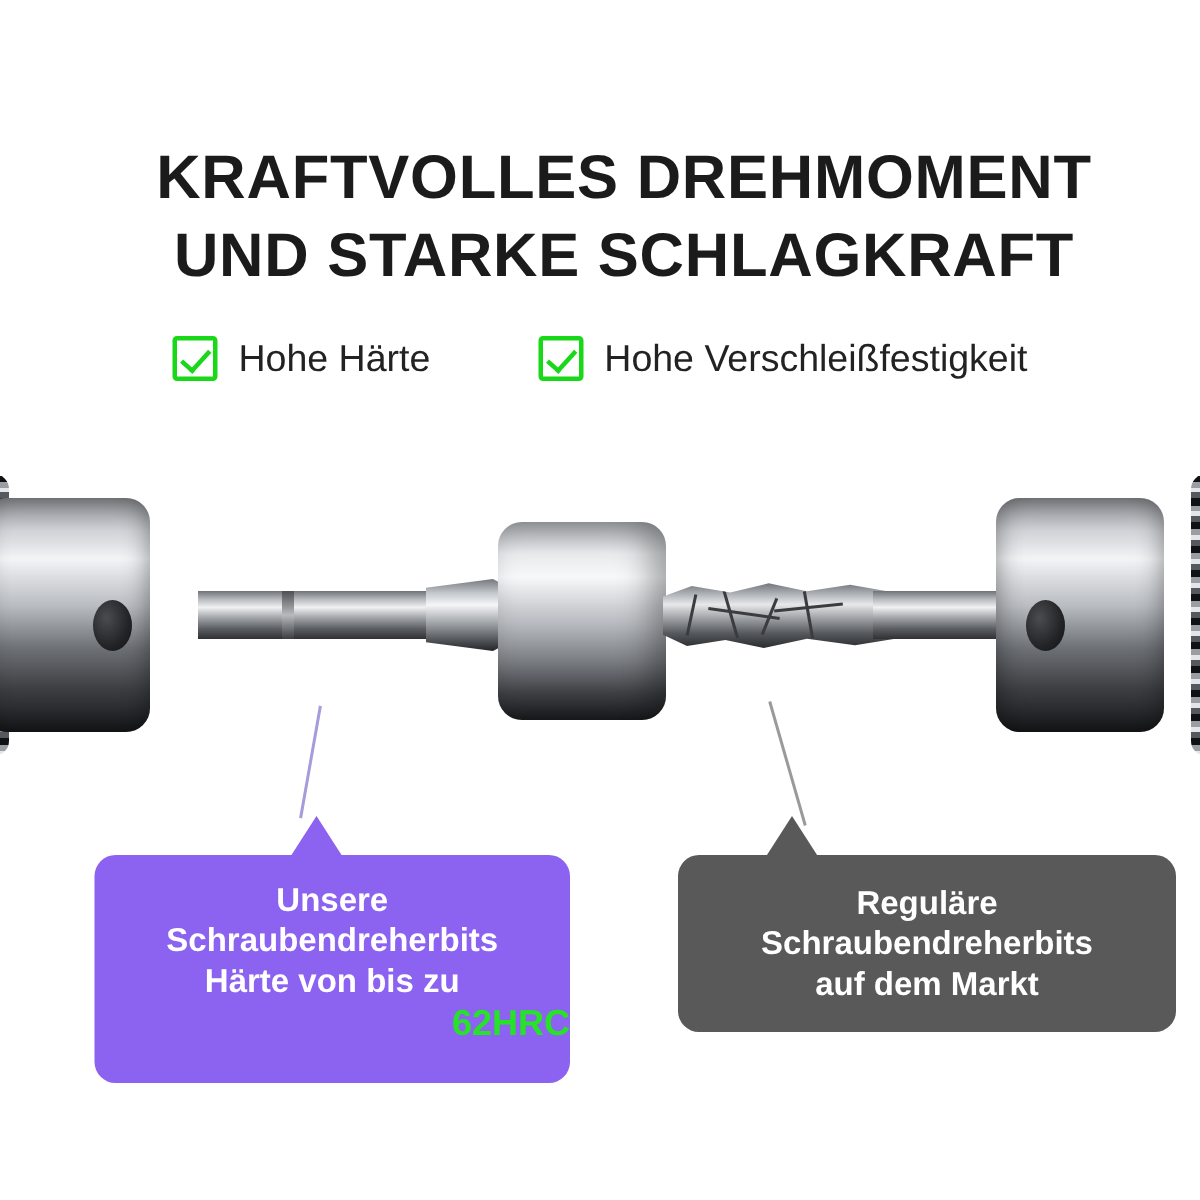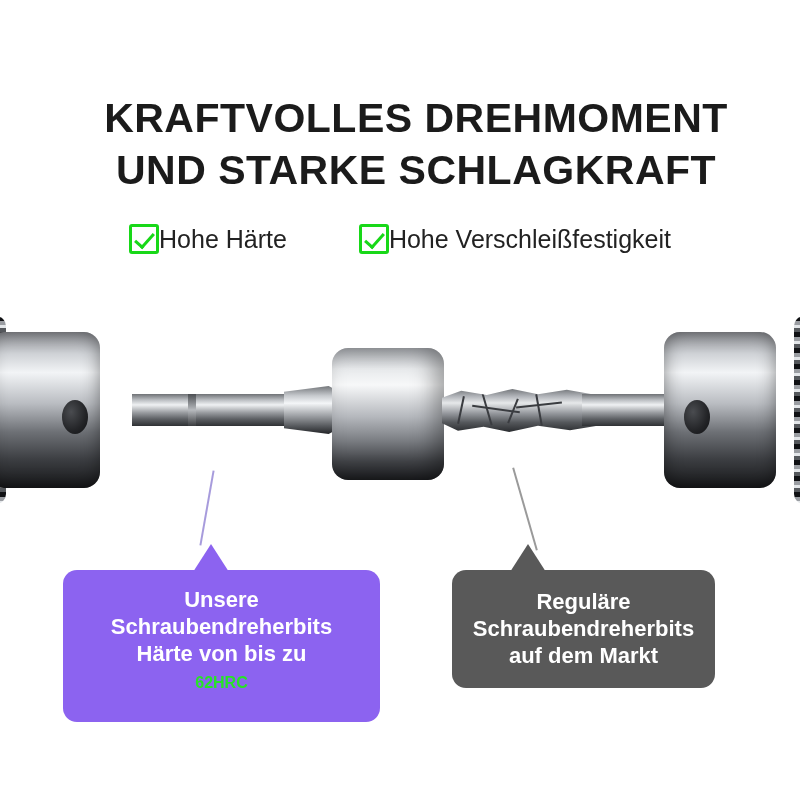--- a/index.html
+++ b/index.html
@@ -38,20 +38,21 @@
     left: 0;
     width: 800px;
     display: flex;
     justify-content: center;
     align-items: center;
     gap: 72px;
   }
   .feature {
     display: flex;
     align-items: center;
+    gap: 14px;
   }
   .checkbox {
     width: 30px;
     height: 30px;
     border: 3px solid #18d818;
     border-radius: 3px;
     position: relative;
     box-sizing: border-box;
     flex: 0 0 auto;
   }
@@ -221,29 +222,30 @@
   }
   .callout-purple .tail {
     top: -26px;
     left: 130px;
     border-left: 18px solid transparent;
     border-right: 18px solid transparent;
     border-bottom: 28px solid #8c63f0;
   }
   .hrc {
     color: #27e327;
-    font-size: 16px;
+    font-size: 24px;
     display: block;
     margin-top: 2px;
+    text-align: right;
   }
 
   .callout-gray {
     left: 452px;
     top: 570px;
-    width: 263px;
+    width: 332px;
     height: 118px;
     background: #595959;
     font-size: 22px;
     padding-top: 18px;
   }
   .callout-gray .tail {
     top: -26px;
     left: 58px;
     border-left: 18px solid transparent;
     border-right: 18px solid transparent;

